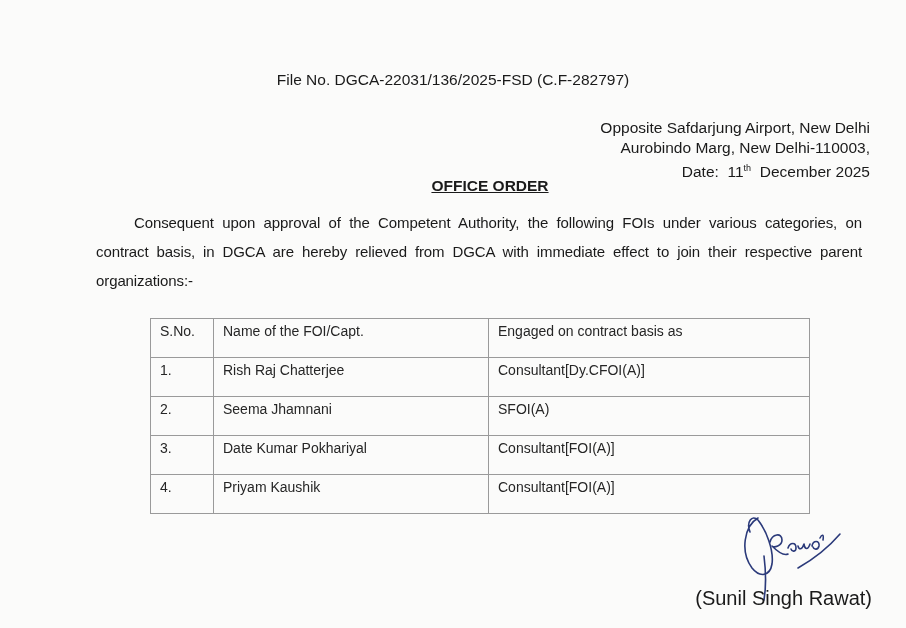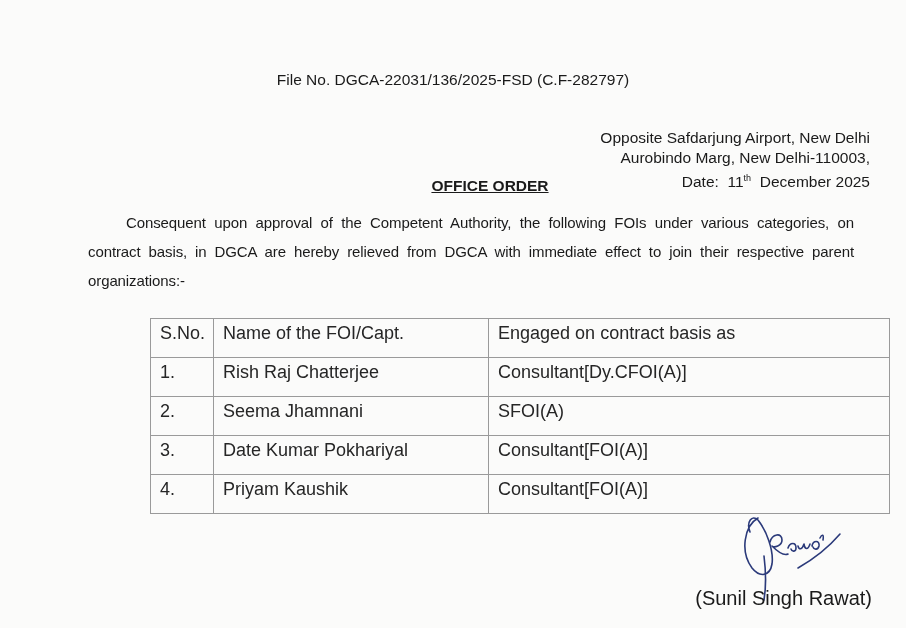--- a/index.html
+++ b/index.html
@@ -6,26 +6,26 @@
   body {
     width: 906px; height: 628px; overflow: hidden;
     background: #fbfbfa;
     font-family: "Liberation Sans", sans-serif;
     color: #1a1a1a;
     position: relative;
   }
   .page { position: absolute; inset: 0; }
   .hdr { position: absolute; left: 0; width: 906px; text-align: center; font-size: 15.5px; line-height: 20px; }
   .hdr div { white-space: nowrap; }
-  .addr { position: absolute; right: 36px; top: 128px; text-align: right; font-size: 15.5px; line-height: 20px; }
+  .addr { position: absolute; right: 36px; top: 118px; text-align: right; font-size: 15.5px; line-height: 20px; }
   .addr sup { font-size: 9px; vertical-align: 6px; }
   .title { position: absolute; top: 177px; left: 0; width: 980px; text-align: center; font-weight: bold; font-size: 15.5px; text-decoration: underline; }
-  .para { position: absolute; left: 88px; width: 766px; top: 208px; font-size: 15px; line-height: 29px; text-align: justify; letter-spacing: -0.1px; }
+  .para { position: absolute; left: 96px; width: 766px; top: 208px; font-size: 15px; line-height: 29px; text-align: justify; letter-spacing: -0.1px; }
   .para .indent { display: inline-block; width: 38px; }
-  table.foi { position: absolute; left: 150px; top: 318px; width: 740px; border-collapse: collapse; font-size: 18px; color: #262626; }
+  table.foi { position: absolute; left: 150px; top: 318px; width: 660px; border-collapse: collapse; font-size: 14px; color: #262626; }
   table.foi td { border: 1px solid #9a9a9a; vertical-align: top; padding: 4px 8px 0 9px; height: 34px; }
   table.foi td.c1 { width: 45px; }
   table.foi td.c2 { width: 257px; }
   .sig { position: absolute; left: 736px; top: 512px; width: 110px; height: 90px; }
   .signame { position: absolute; right: 34px; top: 588px; text-align: right; font-size: 20px; line-height: 20px; }
 </style>
 </head>
 <body>
 
 <div class="page">

